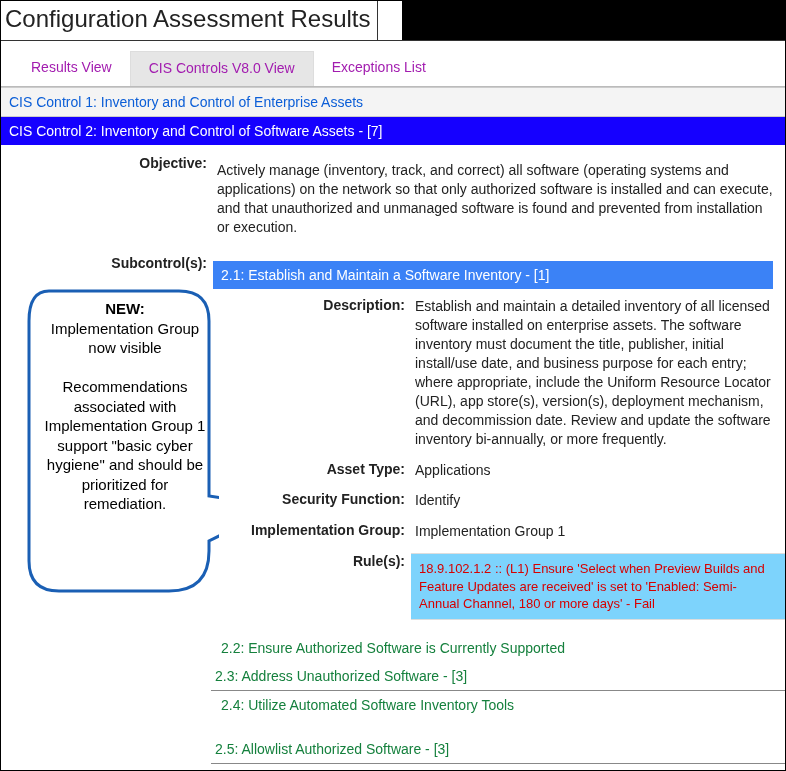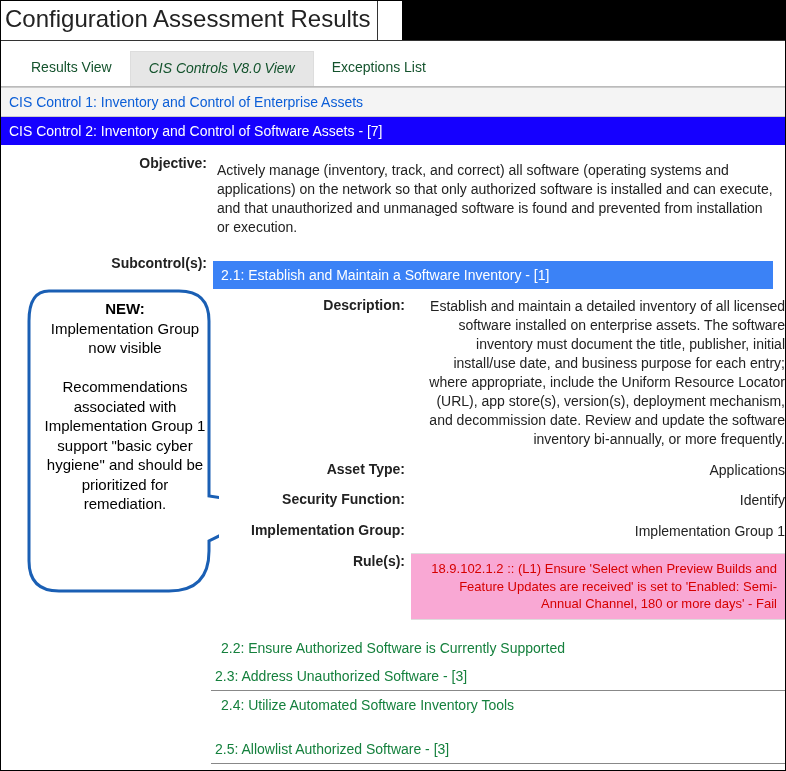--- a/index.html
+++ b/index.html
@@ -2,34 +2,34 @@
 <html><head>
 <meta charset="utf-8">
 <style>
   * { box-sizing: border-box; margin: 0; padding: 0; }
   html, body { width: 786px; height: 771px; font-family: Arial, Helvetica, sans-serif; font-size: 14px; background: #fff; color: #222; overflow: hidden; }
   .frame { border: 1px solid #000; width: 100%; height: 100%; position: relative; }
   .titlebar { display: flex; align-items: stretch; height: 40px; border-bottom: 1px solid #333; gap: 24px; }
   .titlebar .title { font-size: 24px; padding: 4px 6px 4px 4px; border-right: 1px solid #333; }
   .titlebar .blackbar { flex: 1; background: #000; }
   .tabs { display: flex; border-bottom: 1px solid #bbb; padding: 10px 8px 0 12px; gap: 0; }
-  .tab { color: #14532d; padding: 8px 18px 10px; cursor: pointer; font-size: 14px; }
-  .tab.active { background: #e6e6e6; border-top: 1px solid #ddd; border-left:1px solid #ddd; border-right:1px solid #ddd;font-style:italic; }
+  .tab { color: #a21caf; padding: 8px 18px 10px; cursor: pointer; font-size: 14px; }
+  .tab.active { background: #e6e6e6; border-top: 1px solid #ddd; border-left:1px solid #ddd; border-right:1px solid #ddd; }
   .content { padding: 0; }
   .row-gray { background: #f4f4f4; padding: 6px 8px; font-size: 14px; color: #0b5ed7; border-top:1px solid #ccc; border-bottom:1px solid #ccc; }
   .row-blue { background: #1500ff; color: #fff; padding: 6px 8px; font-size: 14px; font-weight: normal; }
   .detail { display: flex; padding: 8px 12px 8px 12px; }
   .label-col { width: 200px; text-align: right; font-weight: bold; padding-right: 6px; padding-top: 2px; }
   .val-col { flex: 1; padding-left: 4px; line-height: 1.35; margin-top: 8px; }
   .sub-blue { background: #3b82f6; color: #fff; padding: 5px 8px; font-size: 14px; }
   .sub-detail { display: flex; padding: 6px 0 6px 12px; }
   .sub-label { width: 188px; text-align: right; font-weight: bold; padding-right: 6px; }
-  .sub-val { flex: 1; padding-left: 4px; line-height: 1.35; text-align: right; }
+  .sub-val { flex: 1; padding-left: 4px; line-height: 1.35; }
   .indent-block { margin-left: 210px; }
-  .rule-box { background: #f9a8d4; border-top:1px solid #ddd; border-bottom:1px solid #ddd; color: #d60000; padding: 6px 8px; font-size: 13px; line-height: 1.35; }
+  .rule-box { background: #7dd3fc; border-top:1px solid #ddd; border-bottom:1px solid #ddd; color: #d60000; padding: 6px 8px; font-size: 13px; line-height: 1.35; }
   .sc-link { color: #15803d; padding: 6px 10px; display: block; cursor: pointer; font-size: 14px; }
   .sc-under { border-bottom: 1px solid #888; }
   .sc-list { margin-left: 210px; margin-top: 8px; }
 
   
   .callout { position: absolute; left: 18px; top: 280px; width: 200px; height: 320px; pointer-events: none; }
   .callout svg { width: 100%; height: 100%; }
   .callout-text { position: absolute; left: 40px; top: 298px; width: 168px; text-align: center; font-size: 15px; line-height: 1.3; color: #000; pointer-events: none; }
   .callout-text b { font-weight: bold; }
 </style>

